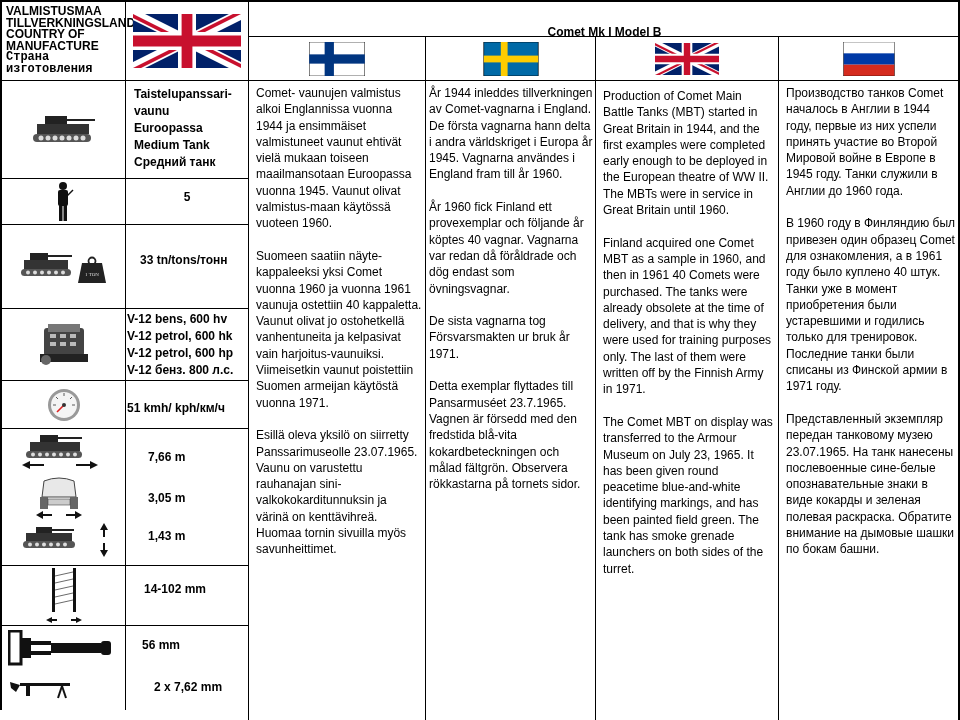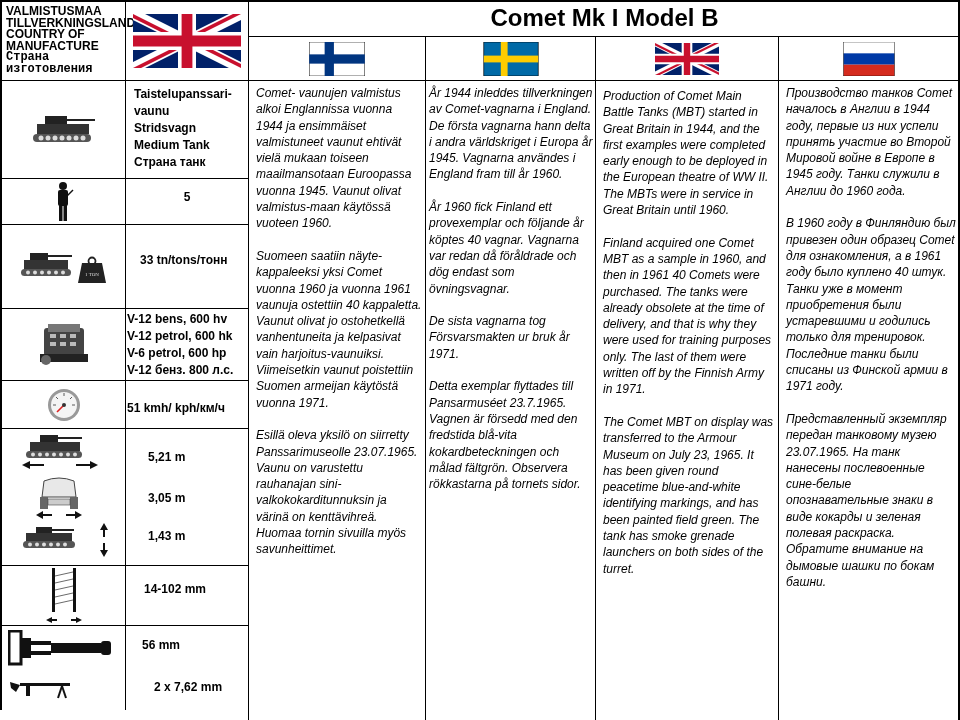--- a/index.html
+++ b/index.html
@@ -2,24 +2,24 @@
 <html><head>
 <meta charset="utf-8">
 <style>
   html, body { margin: 0; padding: 0; background: #ffffff; }
   body { width: 960px; height: 720px; position: relative; overflow: hidden; font-family: "Liberation Sans", sans-serif; color: #000; }
   .abs { position: absolute; box-sizing: border-box; }
   .hline { position: absolute; height: 1px; background: #000; }
   .vline { position: absolute; width: 1px; background: #000; }
   .thick { background: #000; }
   .country-label { left: 6px; top: 6px; width: 120px; font-size: 12px; font-weight: bold; line-height: 11.5px; }
-  .title { left: 249px; top: 0; width: 711px; height: 36px; display: flex; align-items: center; justify-content: center; font-size: 24px; font-weight: bold; }
+  .title { left: 249px; top: 14px; width: 711px; height: 36px; display: flex; align-items: center; justify-content: center; font-size: 12px; font-weight: bold; }
   .flag-cell { display: flex; align-items: center; justify-content: center; }
   .spec-text { font-size: 12px; font-weight: bold; line-height: 17px; }
-  .col-text { font-size: 12px; line-height: 16.3px; white-space: pre-line; font-style: italic; }
+  .col-text { font-size: 12px; line-height: 16.3px; white-space: pre-line; }
   .icon-wrap { display: flex; align-items: center; justify-content: center; }
 </style>
 </head>
 <body>
 
 <div class="abs thick" style="left:0;top:0;width:960px;height:2px;"></div>
 <div class="abs thick" style="left:0;top:0;width:2px;height:710px;"></div>
 <div class="abs thick" style="left:958px;top:0;width:2px;height:720px;"></div>
 
 <div class="vline" style="left:125px;top:0;height:710px;"></div>
@@ -119,23 +119,23 @@
         <circle cx="33" cy="24" r="2.5"></circle>
         <circle cx="40" cy="24" r="2.5"></circle>
         <circle cx="47" cy="24" r="2.5"></circle>
         <circle cx="54" cy="24" r="2.5"></circle>
       </g>
   </svg>
 </div>
 <div class="abs spec-text" style="left:134px;top:86px;width:112px;">
   <div>Taistelupanssari-</div>
   <div>vaunu</div>
-  <div>Stridsvagn</div>
+  <div>Euroopassa</div>
   <div>Medium Tank</div>
-  <div>Страна танк</div>
+  <div>Средний танк</div>
 </div>
 
 <div class="abs icon-wrap" style="left:2px;top:179px;width:123px;height:45px;">
   <svg width="20" height="42" viewBox="0 0 20 42">
     <circle cx="9" cy="5" r="4" fill="#111"></circle>
     <rect x="4" y="9" width="10" height="16" rx="2" fill="#111"></rect>
     <rect x="5" y="24" width="3.5" height="16" fill="#111"></rect>
     <rect x="9.5" y="24" width="3.5" height="16" fill="#111"></rect>
     <line x1="12" y1="16" x2="19" y2="9" stroke="#111" stroke-width="1.5"></line>
   </svg>
@@ -175,21 +175,21 @@
         <rect x="24" y="22" width="6" height="4"></rect>
         <rect x="34" y="22" width="6" height="4"></rect>
       </g>
     <rect x="4" y="34" width="48" height="8" fill="#222"></rect>
     <circle cx="10" cy="40" r="5" fill="#666"></circle>
   </svg>
 </div>
 <div class="abs spec-text" style="left:127px;top:311px;width:122px;">
   <div>V-12 bens, 600  hv</div>
   <div>V-12 petrol, 600 hk</div>
-  <div>V-6 petrol, 600 hp</div>
+  <div>V-12 petrol, 600 hp</div>
   <div>V-12 бенз. 800 л.с.</div>
 </div>
 
 <div class="abs icon-wrap" style="left:2px;top:381px;width:123px;height:47px;">
   <svg width="34" height="34" viewBox="0 0 34 34">
     <circle cx="17" cy="17" r="16" fill="#999"></circle>
     <circle cx="17" cy="17" r="13" fill="#f4f4f4"></circle>
     <g stroke="#333" stroke-width="0.8">
       <line x1="17" y1="5" x2="17" y2="8"></line>
         <line x1="6" y1="17" x2="9" y2="17"></line>
@@ -239,21 +239,21 @@
         <circle cx="17" cy="21.5" r="2"></circle>
         <circle cx="24" cy="21.5" r="2"></circle>
         <circle cx="31" cy="21.5" r="2"></circle>
         <circle cx="38" cy="21.5" r="2"></circle>
         <circle cx="45" cy="21.5" r="2"></circle>
       </g>
     <path d="M84,0 L80,7 L83,7 L83,14 L85,14 L85,7 L88,7 Z" fill="#111"></path>
     <path d="M84,34 L80,27 L83,27 L83,20 L85,20 L85,27 L88,27 Z" fill="#111"></path>
   </svg>
 </div>
-<div class="abs spec-text" style="left:148px;top:449px;width:100px;">5,21 m</div>
+<div class="abs spec-text" style="left:148px;top:449px;width:100px;">7,66 m</div>
 <div class="abs spec-text" style="left:148px;top:490px;width:100px;">3,05 m</div>
 <div class="abs spec-text" style="left:148px;top:528px;width:100px;">1,43 m</div>
 
 <div class="abs icon-wrap" style="left:2px;top:566px;width:123px;height:59px;">
   <svg width="40" height="56" viewBox="0 0 40 56">
     <rect x="8" y="0" width="3" height="44" fill="#111"></rect>
     <rect x="29" y="0" width="3" height="44" fill="#111"></rect>
     <g stroke="#444" stroke-width="0.8">
       <line x1="11" y1="8" x2="29" y2="4"></line>
         <line x1="11" y1="15" x2="29" y2="11"></line>

